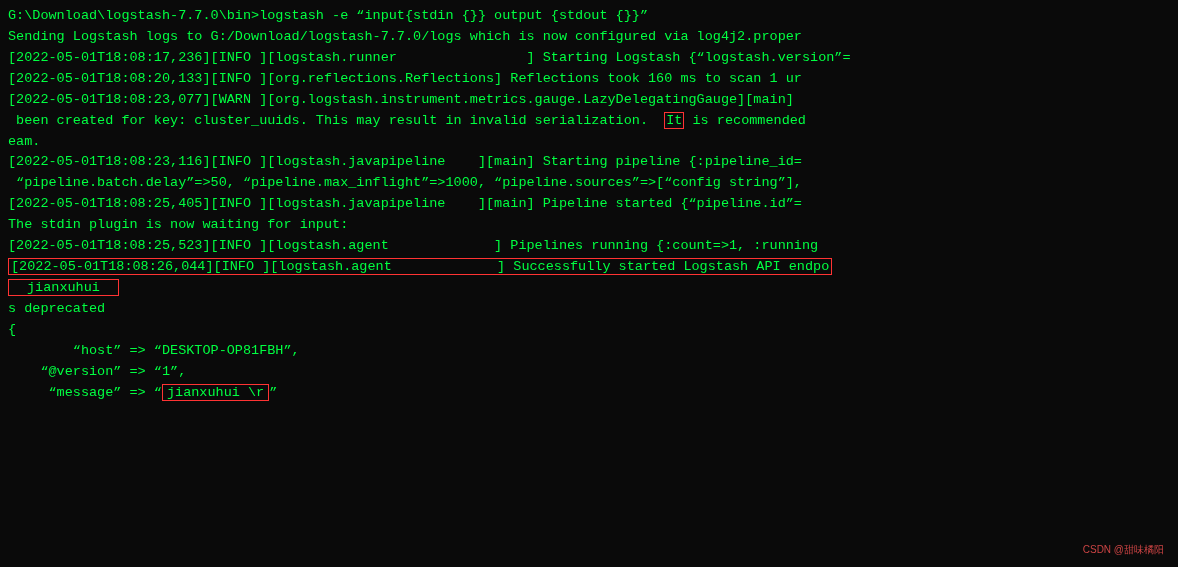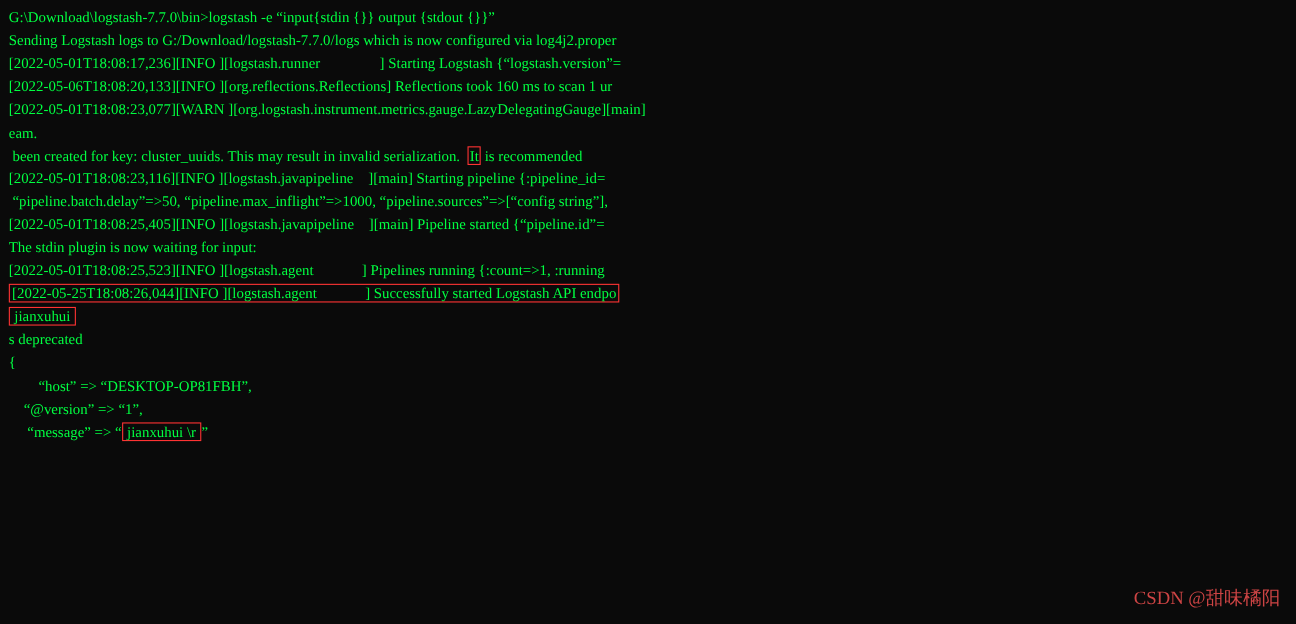--- a/index.html
+++ b/index.html
@@ -1,19 +1,18 @@
 <!DOCTYPE html>
 <html><head>
   <meta charset="utf-8">
   <style>
     * {
       margin: 0;
       padding: 0;
       box-sizing: border-box;
-      font-family: Liberation Serif, serif;
     }
 
     body {
       width: 1178px;
       height: 567px;
       background-color: #0d0d0d;
       font-family: 'Courier New', Courier, monospace;
       font-size: 13.5px;
       color: #00ff41;
       overflow: hidden;
@@ -33,43 +32,43 @@
     .line {
       white-space: pre;
       display: block;
     }
 
     .watermark {
       position: absolute;
       bottom: 10px;
       right: 14px;
       color: #cc4444;
-      font-size: 17px;
+      font-size: 10px;
       font-family: 'SimHei', 'Microsoft YaHei', sans-serif;
     }
   </style>
 </head>
 <body>
 
 <div class="terminal">
   <div id="terminal-content">
       <div class="line">G:\Download\logstash-7.7.0\bin&gt;logstash -e “input{stdin {}} output {stdout {}}”</div>
       <div class="line">Sending Logstash logs to G:/Download/logstash-7.7.0/logs which is now configured via log4j2.proper</div>
       <div class="line">[2022-05-01T18:08:17,236][INFO ][logstash.runner                ] Starting Logstash {“logstash.version”=</div>
-      <div class="line">[2022-05-06T18:08:20,133][INFO ][org.reflections.Reflections] Reflections took 160 ms to scan 1 ur</div>
+      <div class="line">[2022-05-01T18:08:20,133][INFO ][org.reflections.Reflections] Reflections took 160 ms to scan 1 ur</div>
       <div class="line">[2022-05-01T18:08:23,077][WARN ][org.logstash.instrument.metrics.gauge.LazyDelegatingGauge][main]</div>
+      <div class="line"> been created for key: cluster_uuids. This may result in invalid serialization.  <span style="border: 1.5px solid rgb(255, 51, 51); padding: 0px 1px;">It</span> is recommended</div>
       <div class="line">eam.</div>
-      <div class="line"> been created for key: cluster_uuids. This may result in invalid serialization.  <span style="border: 1.5px solid rgb(255, 51, 51); padding: 0px 1px;">It</span> is recommended</div>
       <div class="line">[2022-05-01T18:08:23,116][INFO ][logstash.javapipeline    ][main] Starting pipeline {:pipeline_id=</div>
       <div class="line"> “pipeline.batch.delay”=&gt;50, “pipeline.max_inflight”=&gt;1000, “pipeline.sources”=&gt;[“config string”],</div>
       <div class="line">[2022-05-01T18:08:25,405][INFO ][logstash.javapipeline    ][main] Pipeline started {“pipeline.id”=</div>
       <div class="line">The stdin plugin is now waiting for input:</div>
       <div class="line">[2022-05-01T18:08:25,523][INFO ][logstash.agent             ] Pipelines running {:count=&gt;1, :running</div>
-      <div class="line"><span style="border: 1.5px solid rgb(255, 51, 51); padding: 0px 2px;">[2022-05-25T18:08:26,044][INFO ][logstash.agent             ] Successfully started Logstash API endpo</span></div>
-      <div class="line"><span style="border: 1.5px solid rgb(255, 51, 51); padding: 0px 4px;">jianxuhui</span></div>
+      <div class="line"><span style="border: 1.5px solid rgb(255, 51, 51); padding: 0px 2px;">[2022-05-01T18:08:26,044][INFO ][logstash.agent             ] Successfully started Logstash API endpo</span></div>
+      <div class="line"><span style="border: 1.5px solid rgb(255, 51, 51); padding: 0px 18px;">jianxuhui</span></div>
       <div class="line">s deprecated</div>
       <div class="line">{</div>
       <div class="line">        “host” =&gt; “DESKTOP-OP81FBH”,</div>
       <div class="line">    “@version” =&gt; “1”,</div>
       <div class="line">     “message” =&gt; “<span style="border: 1.5px solid rgb(255, 51, 51); padding: 0px 4px;">jianxuhui \r</span>”</div>
       <div class="line"></div>
     </div>
   <div class="watermark">
     <span>CSDN @</span><span>甜味橘阳</span>
   </div>

